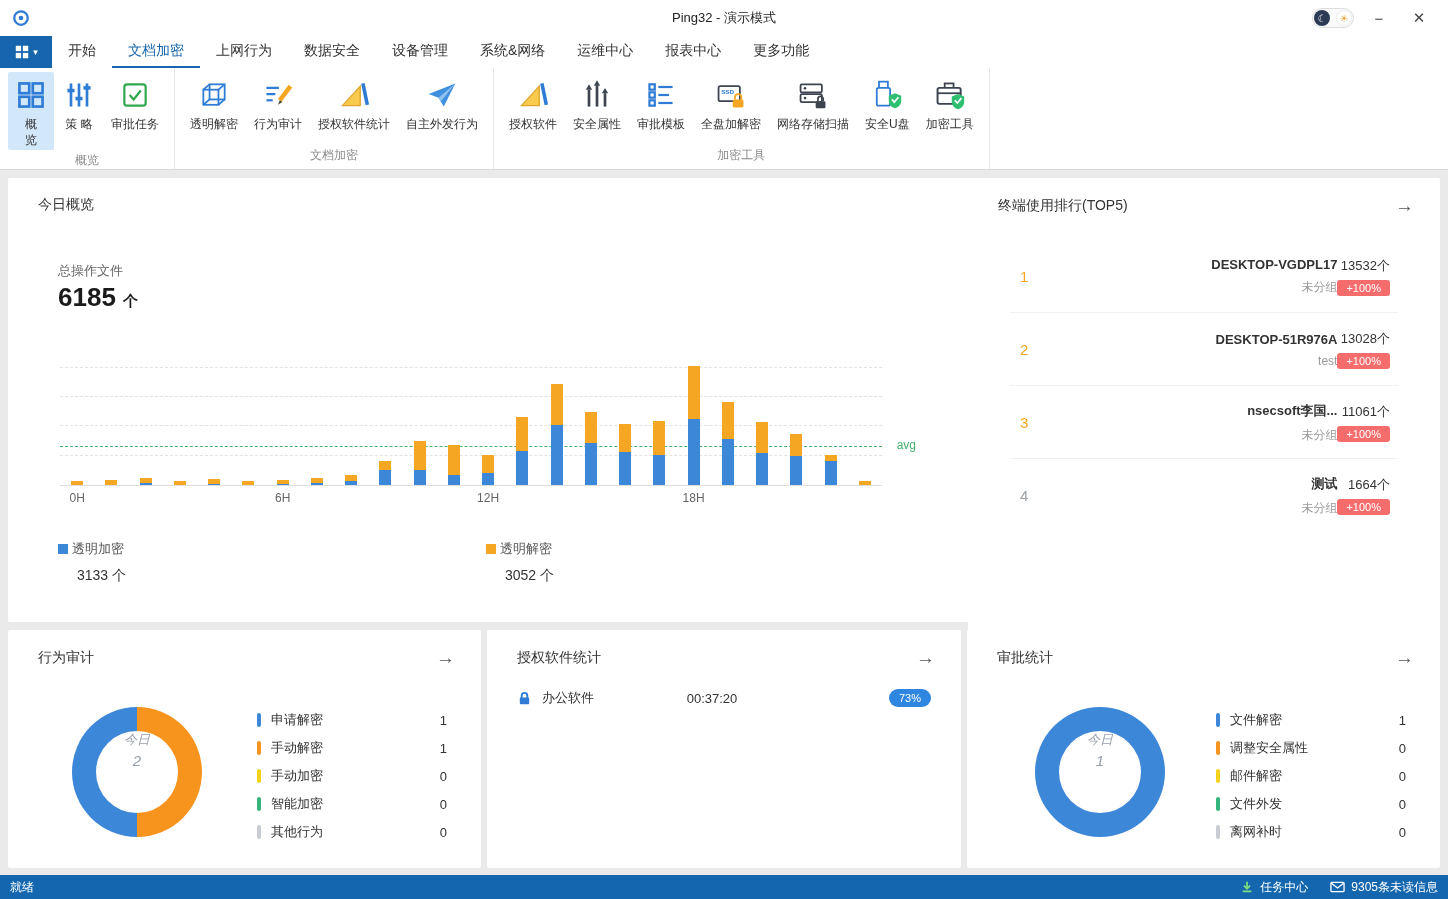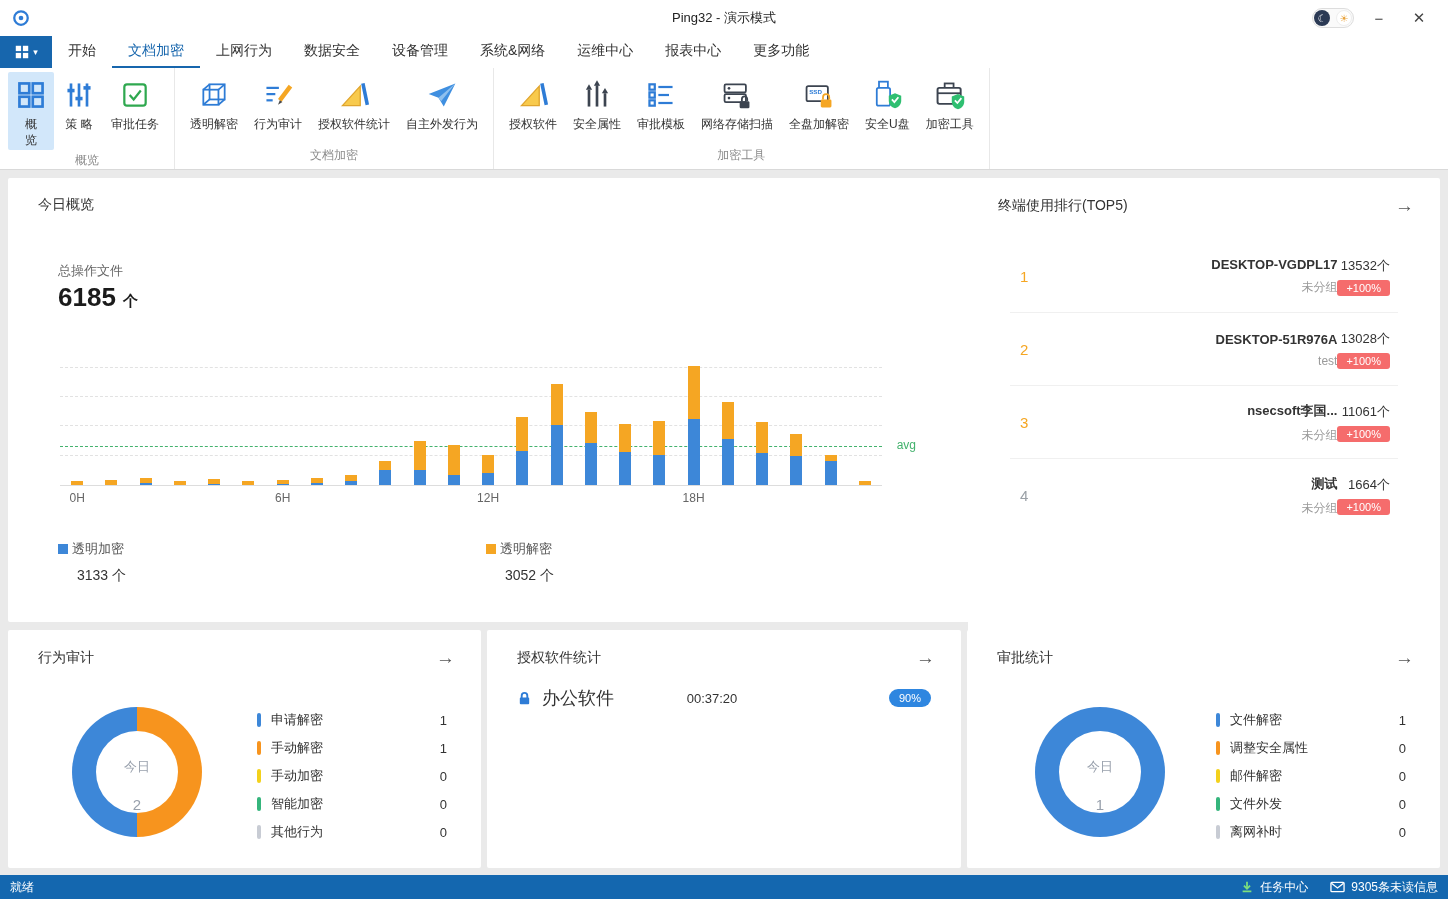--- a/index.html
+++ b/index.html
@@ -82,34 +82,34 @@
   .rank-count { font-size: 13px; color: #333; }
   .rank-delta { display: inline-block; margin-top: 5px; color: #fff; font-size: 11px; padding: 2px 9px; border-radius: 3px; }
 
   
   #behavior-card { left: 8px; top: 460px; width: 473px; height: 238px; }
   #software-card { left: 487px; top: 460px; width: 474px; height: 238px; }
   #approval-card { left: 967px; top: 460px; width: 473px; height: 238px; padding-left: 13px; }
 
   .donut { position: absolute; width: 130px; height: 130px; border-radius: 50%; }
   .donut-hole { position: absolute; inset: 24px; background: #fff; border-radius: 50%;
-    display: flex; flex-direction: column; align-items: center; justify-content: flex-end; gap: 20px; }
+    display: flex; flex-direction: column; align-items: center; justify-content: flex-start; gap: 3px; font-style: italic; }
   .donut-center-label { font-size: 13px; color: #98a0ac; }
   .donut-center-value { font-size: 15px; color: #98a0ac; }
 
   .legend-list { position: absolute; top: 76px; right: 34px; width: 190px; }
   .legend-item { display: flex; align-items: center; height: 28px; }
   .li-marker { width: 4px; height: 14px; border-radius: 2px; margin-right: 10px; }
   .li-label { font-size: 13px; color: #333; }
   .li-value { margin-left: auto; font-size: 13px; color: #333; }
 
   .sw-rows { position: absolute; left: 30px; right: 30px; top: 54px; }
   .sw-row { display: flex; align-items: center; height: 28px; }
   .sw-lock { margin-right: 10px; display: flex; align-items: center; }
-  .sw-name { font-size: 18px; color: #333; width: 90px; }
+  .sw-name { font-size: 13px; color: #333; width: 90px; }
   .sw-duration { width: 120px; margin-left: 20px; text-align: center; font-size: 13px; color: #333; }
   .sw-badge { margin-left: auto; color: #fff; font-size: 11px; padding: 3px 10px; border-radius: 10px; }
 
   
   .statusbar { position: absolute; left: 0; bottom: 0; width: 1448px; height: 24px; background: #1467af; color: #fff;
     display: flex; align-items: center; font-size: 12px; padding: 0 10px; }
   .sb-right { margin-left: auto; display: flex; align-items: center; gap: 22px; }
   .sb-item { display: flex; align-items: center; gap: 6px; cursor: pointer; }
 </style>
 </head>
@@ -295,42 +295,42 @@
                 <line x1="15" y1="18" x2="27" y2="18"></line>
                 <line x1="15" y1="27" x2="31" y2="27"></line>
               </g>
             </svg>
           </span>
           <span class="rb-label">审批模板</span>
         </div>
         <div class="rb">
           <span class="rb-icon">
             <svg width="32" height="32" viewBox="0 0 36 36">
+              <rect x="4" y="8" width="24" height="17" rx="2" fill="#fff" stroke="#3c4450" stroke-width="2"></rect>
+              <text x="7" y="17" font-size="7" fill="#2e7cd6" font-weight="bold">SSD</text>
+              <path d="M22.5 23 v-2.5 a3.5 3.5 0 0 1 7 0 V23" fill="none" stroke="#f5a623" stroke-width="2"></path>
+              <rect x="20" y="23" width="12" height="9" rx="1.5" fill="#f5a623"></rect>
+            </svg>
+          </span>
+          <span class="rb-label">全盘加解密</span>
+        </div>
+        <div class="rb">
+          <span class="rb-icon">
+            <svg width="32" height="32" viewBox="0 0 36 36">
               <g fill="#fff" stroke="#3c4450" stroke-width="2">
                 <rect x="4" y="6" width="24" height="9" rx="1.5"></rect>
                 <rect x="4" y="17" width="24" height="9" rx="1.5"></rect>
               </g>
               <circle cx="9" cy="10.5" r="1.5" fill="#3c4450"></circle>
               <circle cx="9" cy="21.5" r="1.5" fill="#3c4450"></circle>
               <path d="M23.5 25 v-2.5 a3 3 0 0 1 6 0 V25" fill="none" stroke="#3c4450" stroke-width="2"></path>
               <rect x="21" y="25" width="11" height="8" rx="1.5" fill="#3c4450"></rect>
             </svg>
           </span>
           <span class="rb-label">网络存储扫描</span>
-        </div>
-        <div class="rb">
-          <span class="rb-icon">
-            <svg width="32" height="32" viewBox="0 0 36 36">
-              <rect x="4" y="8" width="24" height="17" rx="2" fill="#fff" stroke="#3c4450" stroke-width="2"></rect>
-              <text x="7" y="17" font-size="7" fill="#2e7cd6" font-weight="bold">SSD</text>
-              <path d="M22.5 23 v-2.5 a3.5 3.5 0 0 1 7 0 V23" fill="none" stroke="#f5a623" stroke-width="2"></path>
-              <rect x="20" y="23" width="12" height="9" rx="1.5" fill="#f5a623"></rect>
-            </svg>
-          </span>
-          <span class="rb-label">全盘加解密</span>
         </div>
         <div class="rb">
           <span class="rb-icon">
             <svg width="32" height="32" viewBox="0 0 36 36">
               <rect x="9" y="3" width="10" height="7" fill="none" stroke="#2e7cd6" stroke-width="2"></rect>
               <rect x="6.5" y="10" width="15" height="20" rx="2" fill="#fff" stroke="#2e7cd6" stroke-width="2"></rect>
               <path d="M27 16 l7 2.8 v5.4 c0 4.4-3 7.6-7 8.8 c-4-1.2-7-4.4-7-8.8 v-5.4 z" fill="#2fbf71"></path>
               <polyline points="23.5,23 26.3,26 30.8,20.5" fill="none" stroke="#fff" stroke-width="2"></polyline>
             </svg>
           </span>
@@ -653,21 +653,21 @@
     <div class="sw-rows" id="sw-rows">
         <div class="sw-row">
           <span class="sw-lock">
             <svg width="15" height="15" viewBox="0 0 16 16">
               <path d="M5 8 V5 a3 3 0 0 1 6 0 V8" fill="none" stroke="#2e7cd6" stroke-width="2"></path>
               <rect x="3" y="7" width="10" height="7" rx="1" fill="#2e7cd6"></rect>
             </svg>
           </span>
           <span class="sw-name">办公软件</span>
           <span class="sw-duration">00:37:20</span>
-          <span class="sw-badge" style="background: rgb(46, 134, 224);">90%</span>
+          <span class="sw-badge" style="background: rgb(46, 134, 224);">73%</span>
         </div>
       </div>
   </div>
 
   <div class="card" id="approval-card">
     <div class="card-header">
       <span class="card-title">审批统计</span>
       <span class="card-arrow">→</span>
     </div>
     <div class="donut" id="approval-donut" style="left: 68px; top: 77px; background: rgb(61, 135, 216);">

